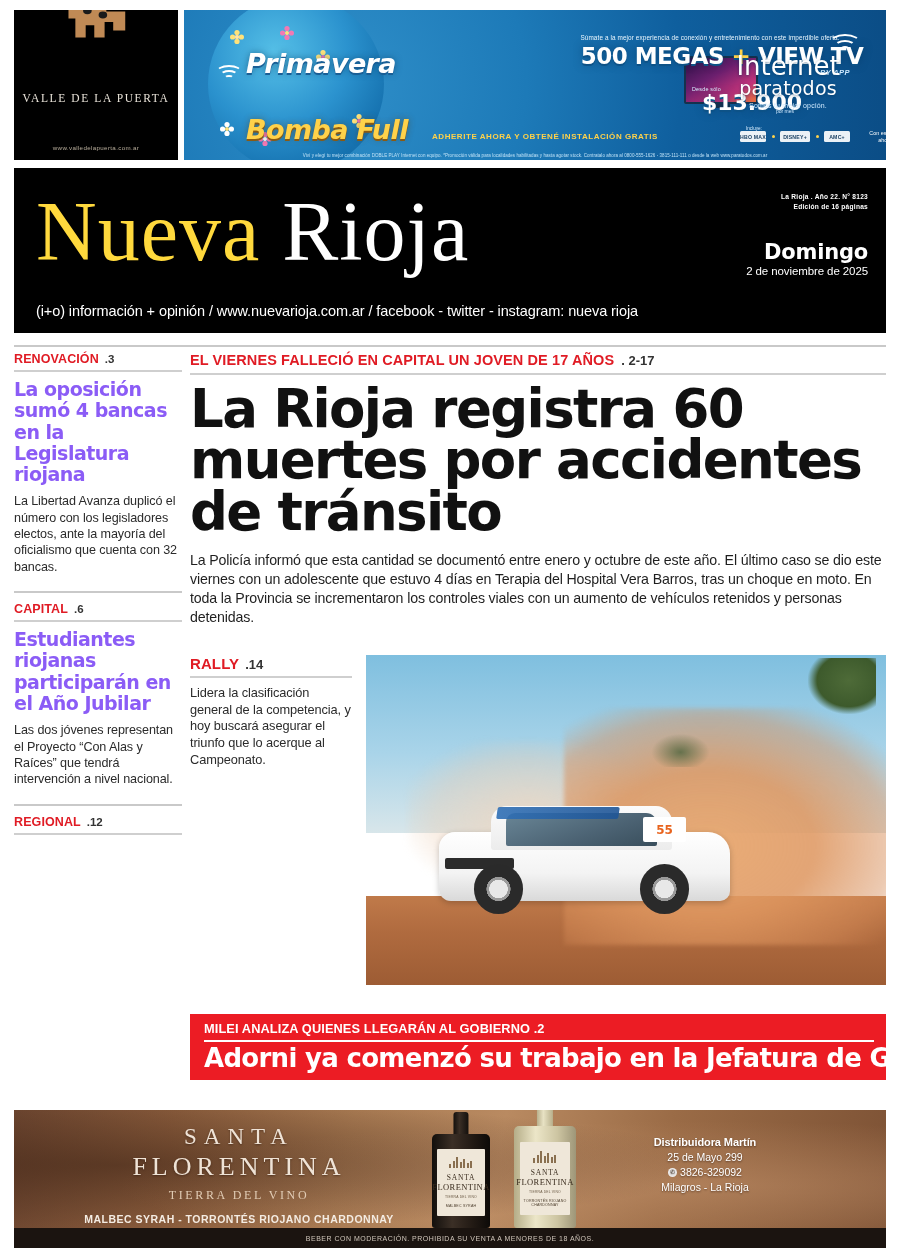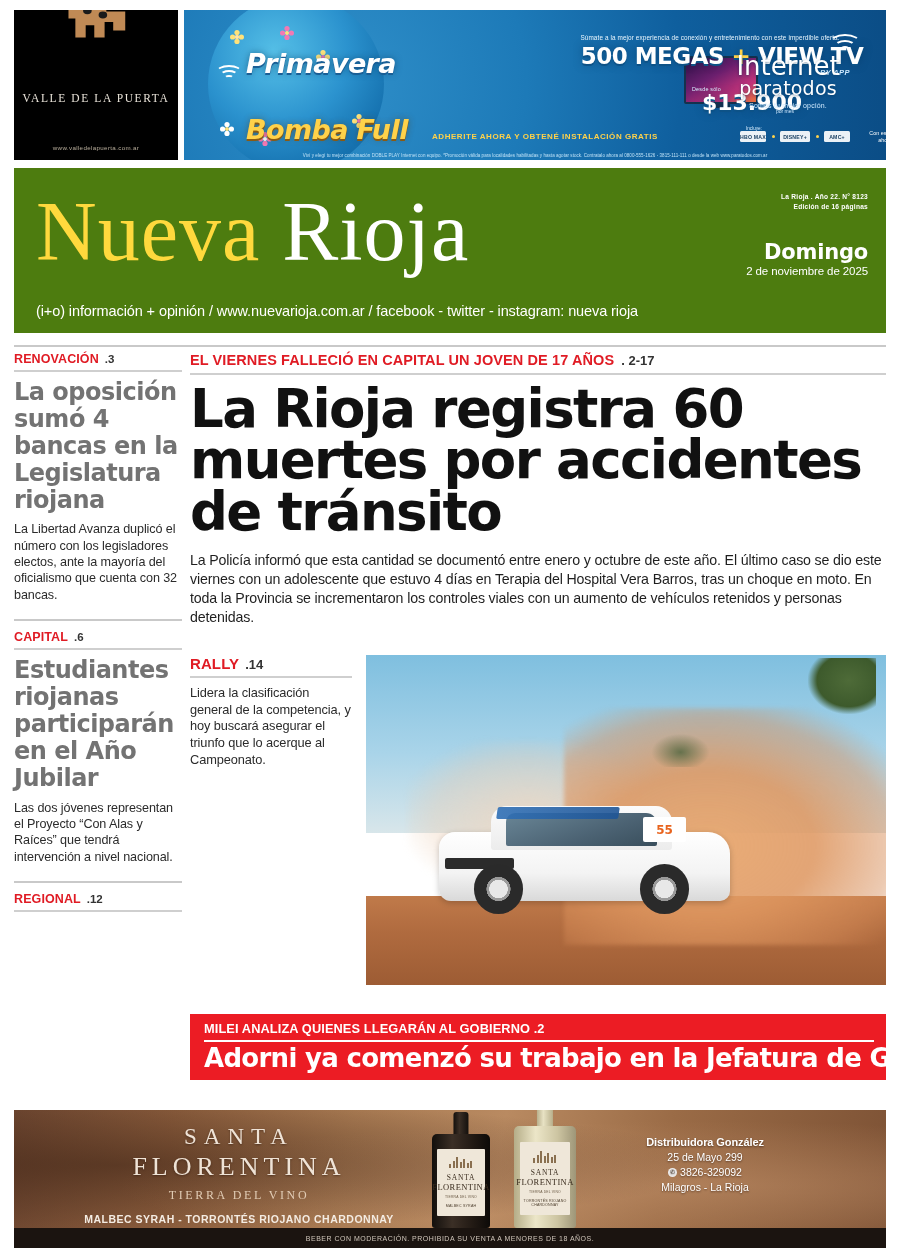--- a/index.html
+++ b/index.html
@@ -132,21 +132,21 @@
   }
   .il-1 { font-family: "DejaVu Sans", sans-serif; font-size: 26px; color: #fff; line-height: .95;
     text-shadow: 0 1px 3px rgba(8,50,85,.55); }
   .il-2 { font-family: "DejaVu Sans", sans-serif; font-size: 19px; color: #fff; line-height: 1;
     letter-spacing: .2px; text-shadow: 0 1px 3px rgba(8,50,85,.55); }
   .il-3 { font-size: 7px; color: #cfeaff; margin-top: 4px; letter-spacing: .2px; }
 
   
   .masthead {
     position: absolute; left: 14px; top: 168px; width: 872px; height: 165px;
-    background: #4d7c0f; overflow: hidden;
+    background: #000000; overflow: hidden;
   }
   .mast-title {
     position: absolute; left: 22px; top: 22px;
     font-family: "Liberation Serif", serif; font-size: 84px; line-height: 1;
     letter-spacing: 1px; white-space: nowrap;
   }
   .mast-title .nueva { color: #ffd93d; }
   .mast-title .rioja { color: #ffffff; }
   .mast-meta {
     position: absolute; right: 18px; top: 25px; text-align: right; color: #fff;
@@ -174,22 +174,22 @@
 
   .kicker-row { display: flex; align-items: baseline; gap: 6px; }
   .kicker {
     color: #e01b24; font-weight: bold; font-size: 12.5px; letter-spacing: .1px;
     font-family: "Liberation Sans", sans-serif;
   }
   .kicker-page { color: #333; font-size: 11.5px; font-weight: bold; }
   .kicker-rule { height: 2px; background: #cfcfcf; margin: 4px 0 7px; }
 
   .side-head {
-    font-family: "DejaVu Sans", sans-serif; font-weight: bold; color: #737373;
-    font-size: 24px; line-height: 1.12; letter-spacing: -.5px;
+    font-family: "DejaVu Sans", sans-serif; font-weight: bold; color: #8b5cf6;
+    font-size: 19px; line-height: 1.12; letter-spacing: -.5px;
   }
   .side-body {
     font-size: 12.6px; line-height: 1.3; color: #2b2b2b; margin-top: 8px; letter-spacing: -.1px;
   }
   .side-sep { height: 2px; background: #c9c9c9; margin: 16px 0 9px; }
 
   
   .lead-kicker-row { display: flex; align-items: baseline; gap: 7px; }
   .lead-kicker {
     color: #e01b24; font-weight: bold; font-size: 14.5px; letter-spacing: .1px;
@@ -648,21 +648,21 @@
             <i style="height:65%"></i>
         </div>
         <div class="lbl-santa">SANTA</div>
         <div class="lbl-flor">FLORENTINA</div>
         <div class="lbl-sub">TIERRA DEL VINO</div>
         <div class="lbl-var">TORRONTÉS RIOJANO CHARDONNAY</div>
       </div>
     </div>
 
     <div class="wine-right">
-      <div class="wr-1">Distribuidora González</div>
+      <div class="wr-1">Distribuidora Martín</div>
       <div class="wr-2">25 de Mayo 299</div>
       <div class="wr-3">
         <span class="wa-ico">✆</span>
         <span>3826-329092</span>
       </div>
       <div class="wr-4">Milagros - La Rioja</div>
     </div>
 
     <div class="wine-legal">BEBER CON MODERACIÓN. PROHIBIDA SU VENTA A MENORES DE 18 AÑOS.</div>
   </div>

